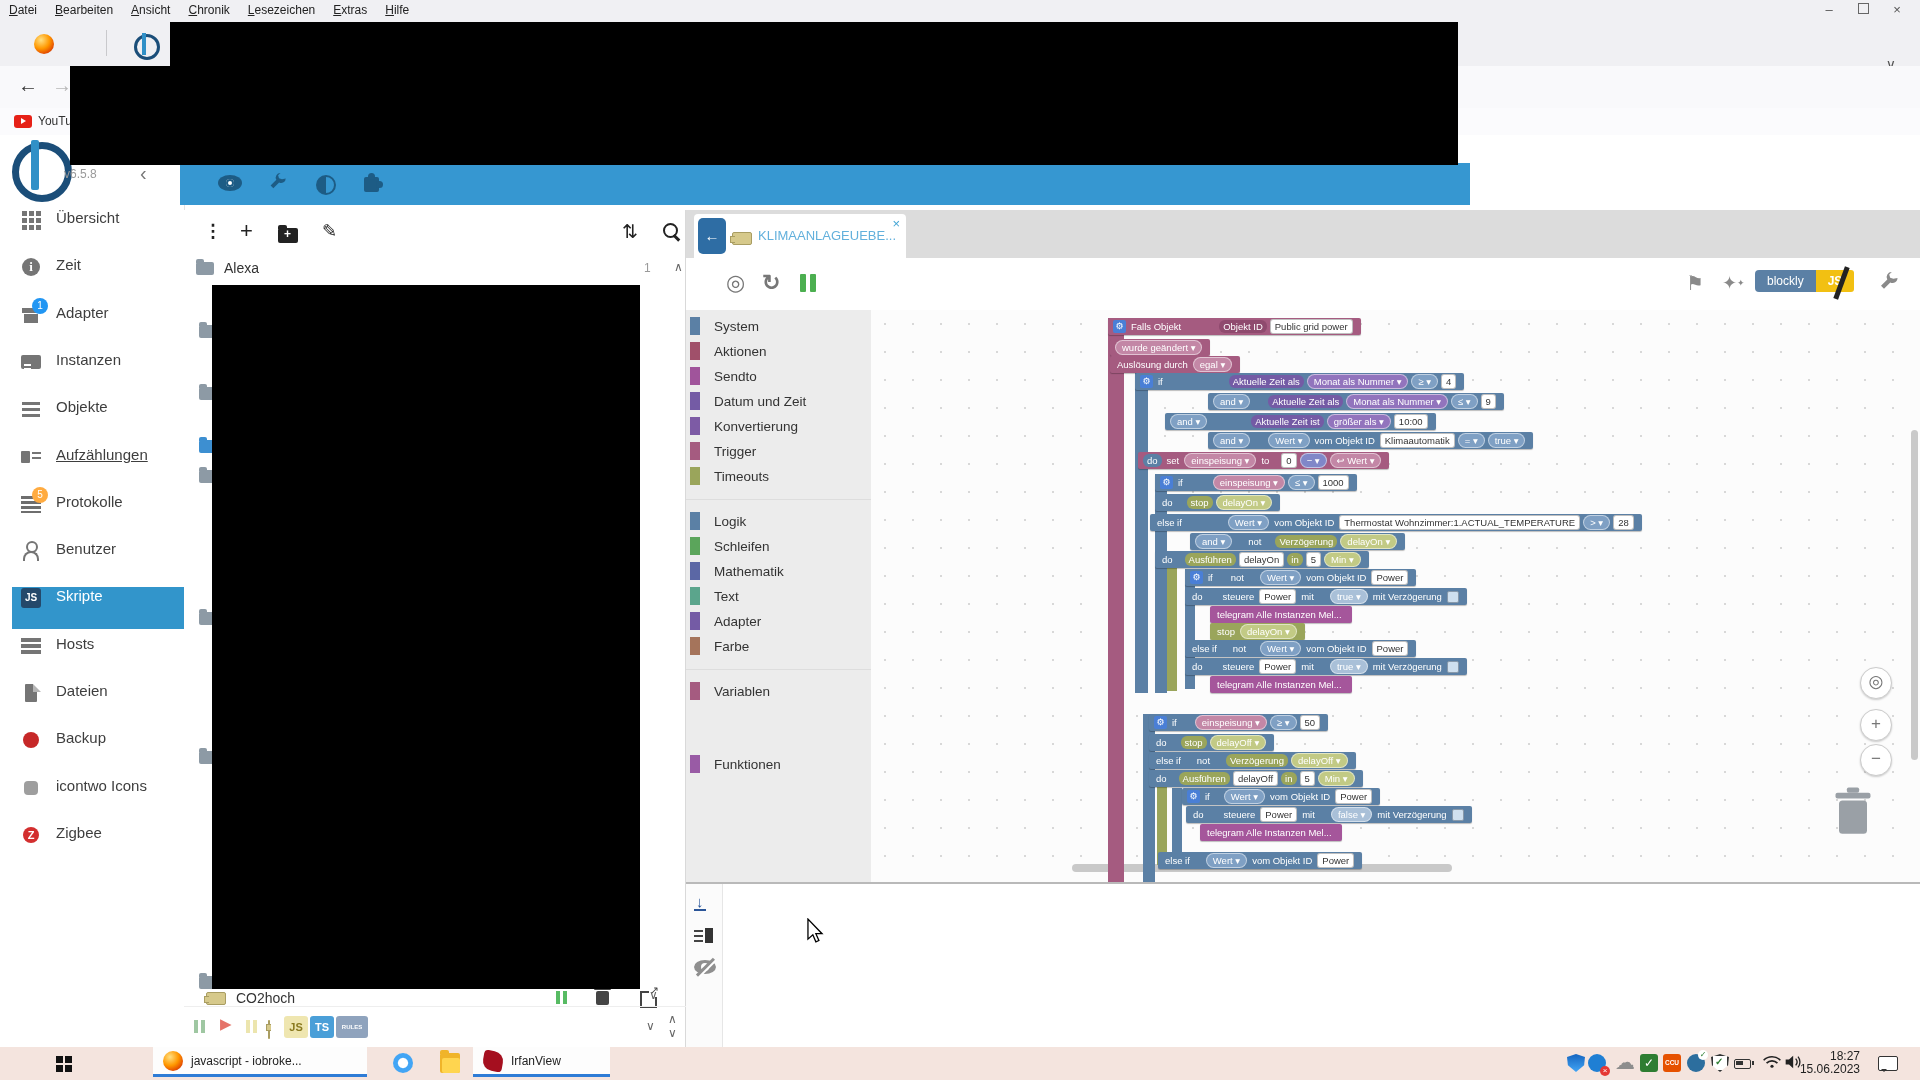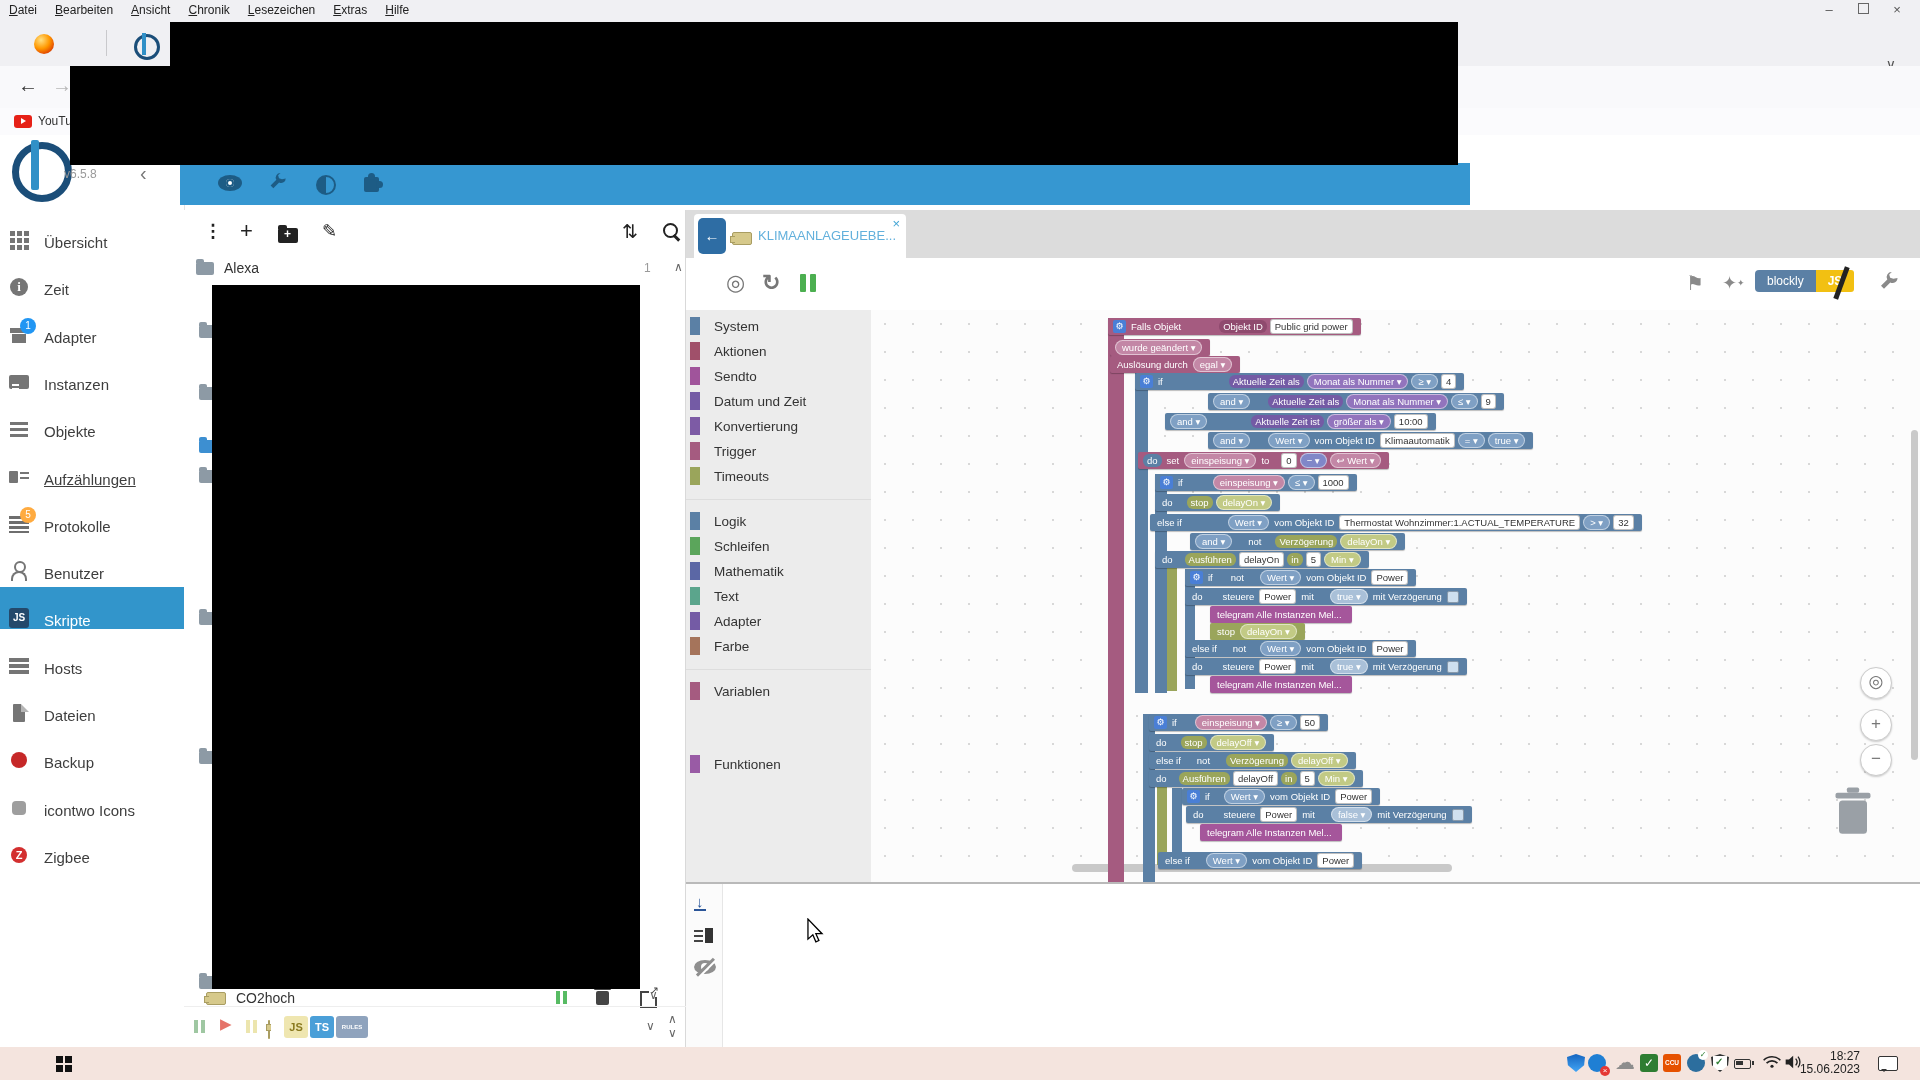--- a/index.html
+++ b/index.html
@@ -56,21 +56,21 @@
   .i-eye::before{content:"";position:absolute;left:8px;top:4px;width:8px;height:8px;background:#fff;border-radius:50%}
   .i-eye::before{box-shadow:inset 0 0 0 2px #1d5c85}
   .i-contrast{width:16px;height:16px;border:2px solid #1d5c85;border-radius:50%;
               background:linear-gradient(90deg,#1d5c85 50%,transparent 50%)}
   .i-puzzle2{width:15px;height:15px;background:#1d5c85;border-radius:2px;margin-top:2px}
   .i-puzzle2::before{content:"";position:absolute;left:4px;top:-4px;width:7px;height:7px;background:#1d5c85;border-radius:50%}
   .i-puzzle2::after{content:"";position:absolute;right:-4px;top:4px;width:7px;height:7px;background:#1d5c85;border-radius:50%}
 
   
   #sidebar{left:0;top:205px;width:184px;height:842px;background:#fff;border-right:1px solid #e3e3e3}
-  .nav-item{position:absolute;left:0;width:184px;height:42px;display:flex;align-items:flex-end;
+  .nav-item{position:absolute;left:12px;width:184px;height:42px;display:flex;align-items:flex-start;
             padding-left:8px;box-sizing:border-box;font-size:15px;color:#3e3e3e;cursor:pointer}
   .nav-item .lbl{margin-left:14px;white-space:nowrap}
   .nav-item.active{background:#3295cb;color:#fff}
   .icon{position:relative;width:22px;height:22px;flex:none}
   .badge{position:absolute;top:-6px;left:12px;min-width:10px;height:16px;border-radius:8px;
          color:#fff;font-size:10px;line-height:16px;text-align:center;padding:0 3px}
   .i-grid::before{content:"";position:absolute;left:2px;top:2px;width:5px;height:5px;background:#757575;
      box-shadow:7px 0 #757575,14px 0 #757575,0 7px #757575,7px 7px #757575,14px 7px #757575,0 14px #757575,7px 14px #757575,14px 14px #757575}
   .i-info::before{content:"i";position:absolute;inset:2px;background:#757575;border-radius:50%;color:#fff;
      font-weight:bold;font-size:13px;text-align:center;line-height:18px;font-family:"Liberation Serif",serif}
@@ -559,21 +559,21 @@
           <span class="bp-s" style="background: rgb(154, 165, 91);">stop</span>
           <span class="bp-c" style="background: rgb(194, 202, 133);">delayOn ▾</span>
         </div>
         <div class="brow" style="left: 279px; top: 204px; background: rgb(91, 128, 165);">
           <span class="bp-t">else if</span>
           <span style="width: 38px;"></span>
           <span class="bp-c" style="background: rgb(127, 160, 196);">Wert ▾</span>
           <span class="bp-t">vom Objekt ID</span>
           <span class="bp-f">Thermostat Wohnzimmer:1.ACTUAL_TEMPERATURE</span>
           <span class="bp-c" style="background: rgb(127, 160, 196);">&gt; ▾</span>
-          <span class="bp-f">32</span>
+          <span class="bp-f">28</span>
         </div>
         <div class="brow" style="left: 319px; top: 223px; background: rgb(91, 128, 165);">
           <span class="bp-c" style="background: rgb(127, 160, 196);">and ▾</span>
           <span style="width: 8px;"></span>
           <span class="bp-t">not</span>
           <span style="width: 6px;"></span>
           <span class="bp-s" style="background: rgb(154, 165, 91);">Verzögerung</span>
           <span class="bp-c" style="background: rgb(194, 202, 133);">delayOn ▾</span>
         </div>
         <div class="brow" style="left: 284px; top: 241px; background: rgb(91, 128, 165);">
@@ -712,20 +712,27 @@
     </svg>
   </div>
 </div>
 
 <div class="blackout" style="left:170px;top:22px;width:1288px;height:44px"></div>
 <div class="blackout" style="left:70px;top:66px;width:1388px;height:99px"></div>
 <div class="blackout" style="left:212px;top:285px;width:428px;height:704px"></div>
 
 <div id="taskbar">
   <div id="start"></div>
+  <span id="tasks"><div class="task" style="left: 153px; width: 214px;">
+        <div class="orb" style="position: relative; top: 0px; width: 20px; height: 20px; flex: 0 0 auto;"></div>
+        <div class="tlabel">javascript - iobroke...</div>
+      </div><div class="tb-ic torb" style="left: 393px;"></div><div class="tb-ic wfold" style="left: 440px;"></div><div class="task" style="left: 473px; width: 137px;">
+        <div class="tb-ic irfan" style="position: relative; top: 0px; width: 20px; height: 20px; flex: 0 0 auto;"></div>
+        <div class="tlabel">IrfanView</div>
+      </div></span>
   <span id="trayicons"><div class="tray t-shield" style="left: 1567px;"></div><div class="tray t-teams" style="left: 1588px;"></div><div class="tray t-cloud" style="left: 1615px;">☁</div><div class="tray t-av" style="left: 1640px;">✓</div><div class="tray t-ccu" style="left: 1663px;">CCU</div><div class="tray t-plug" style="left: 1687px;"></div><div class="tray t-sec" style="left: 1711px;"></div><div class="tray t-batt" style="left: 1734px;"></div><div class="tray " style="left: 1762px;"><svg width="20" height="15" viewBox="0 0 24 17">
           <path d="M2 7a14 14 0 0 1 20 0" fill="none" stroke="#222" stroke-width="2"></path>
           <path d="M5.5 10.5a9 9 0 0 1 13 0" fill="none" stroke="#222" stroke-width="2"></path>
           <circle cx="12" cy="14.2" r="1.9" fill="#222"></circle>
         </svg></div><div class="tray " style="left: 1784px;"><svg width="20" height="16" viewBox="0 0 24 18">
           <path d="M2 6h4l5-4.5v15L6 12H2z" fill="#222"></path>
           <path d="M14 5a6 6 0 0 1 0 8" fill="none" stroke="#222" stroke-width="1.6"></path>
           <path d="M16.8 2.6a10 10 0 0 1 0 12.8" fill="none" stroke="#222" stroke-width="1.6"></path>
         </svg></div></span>
   <div id="clock">

